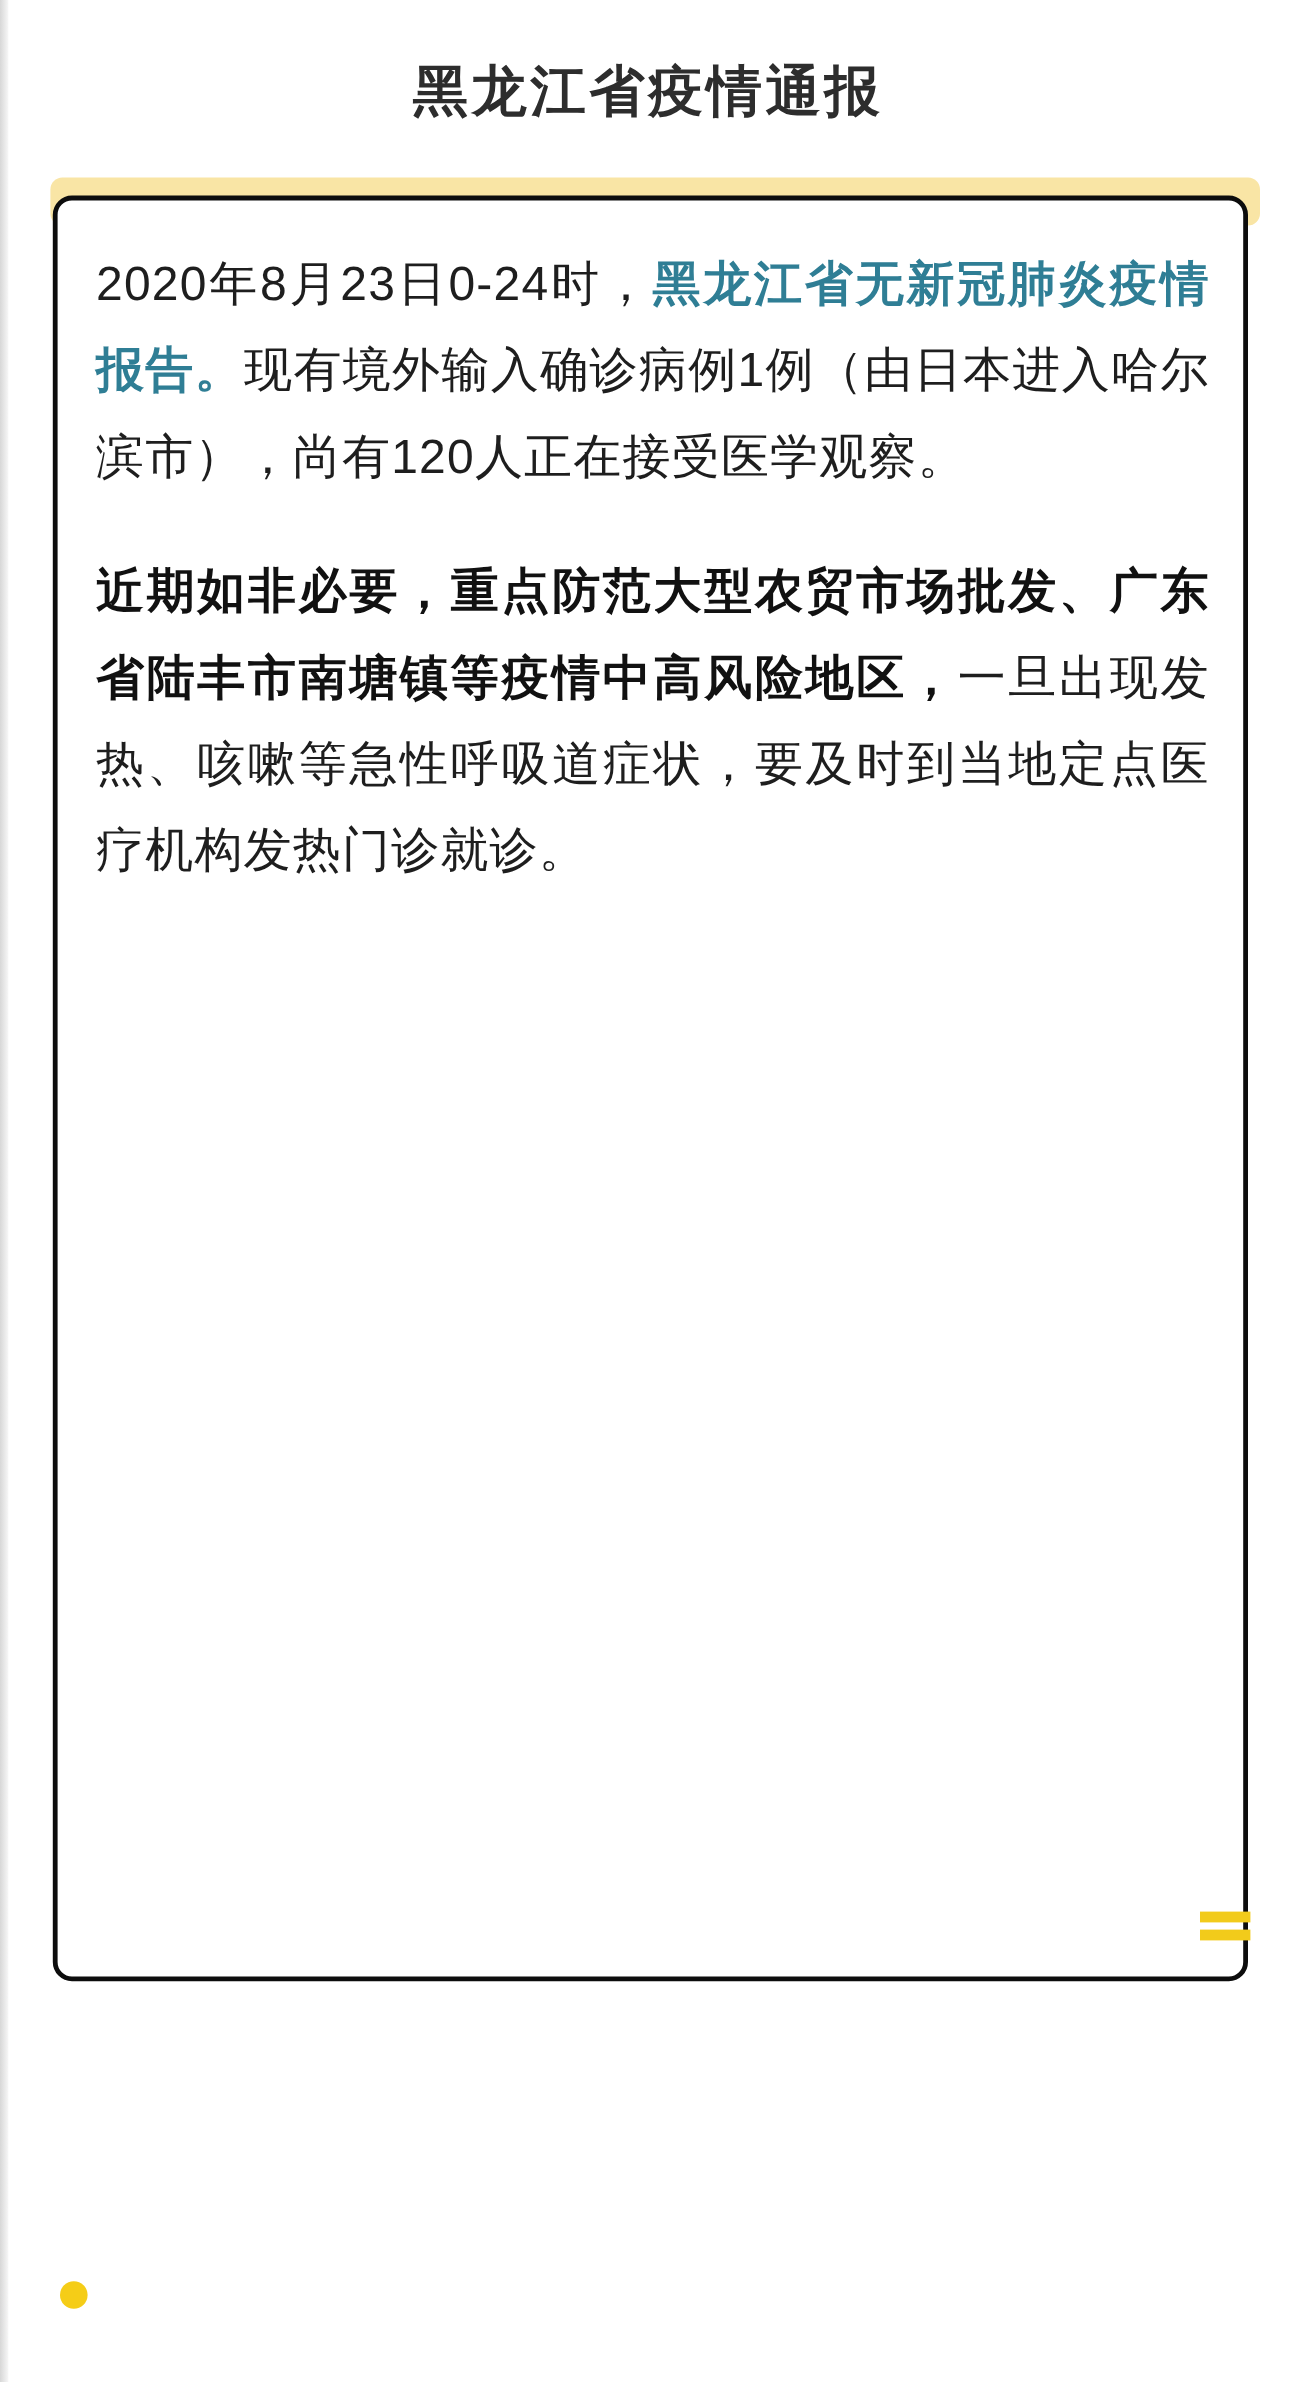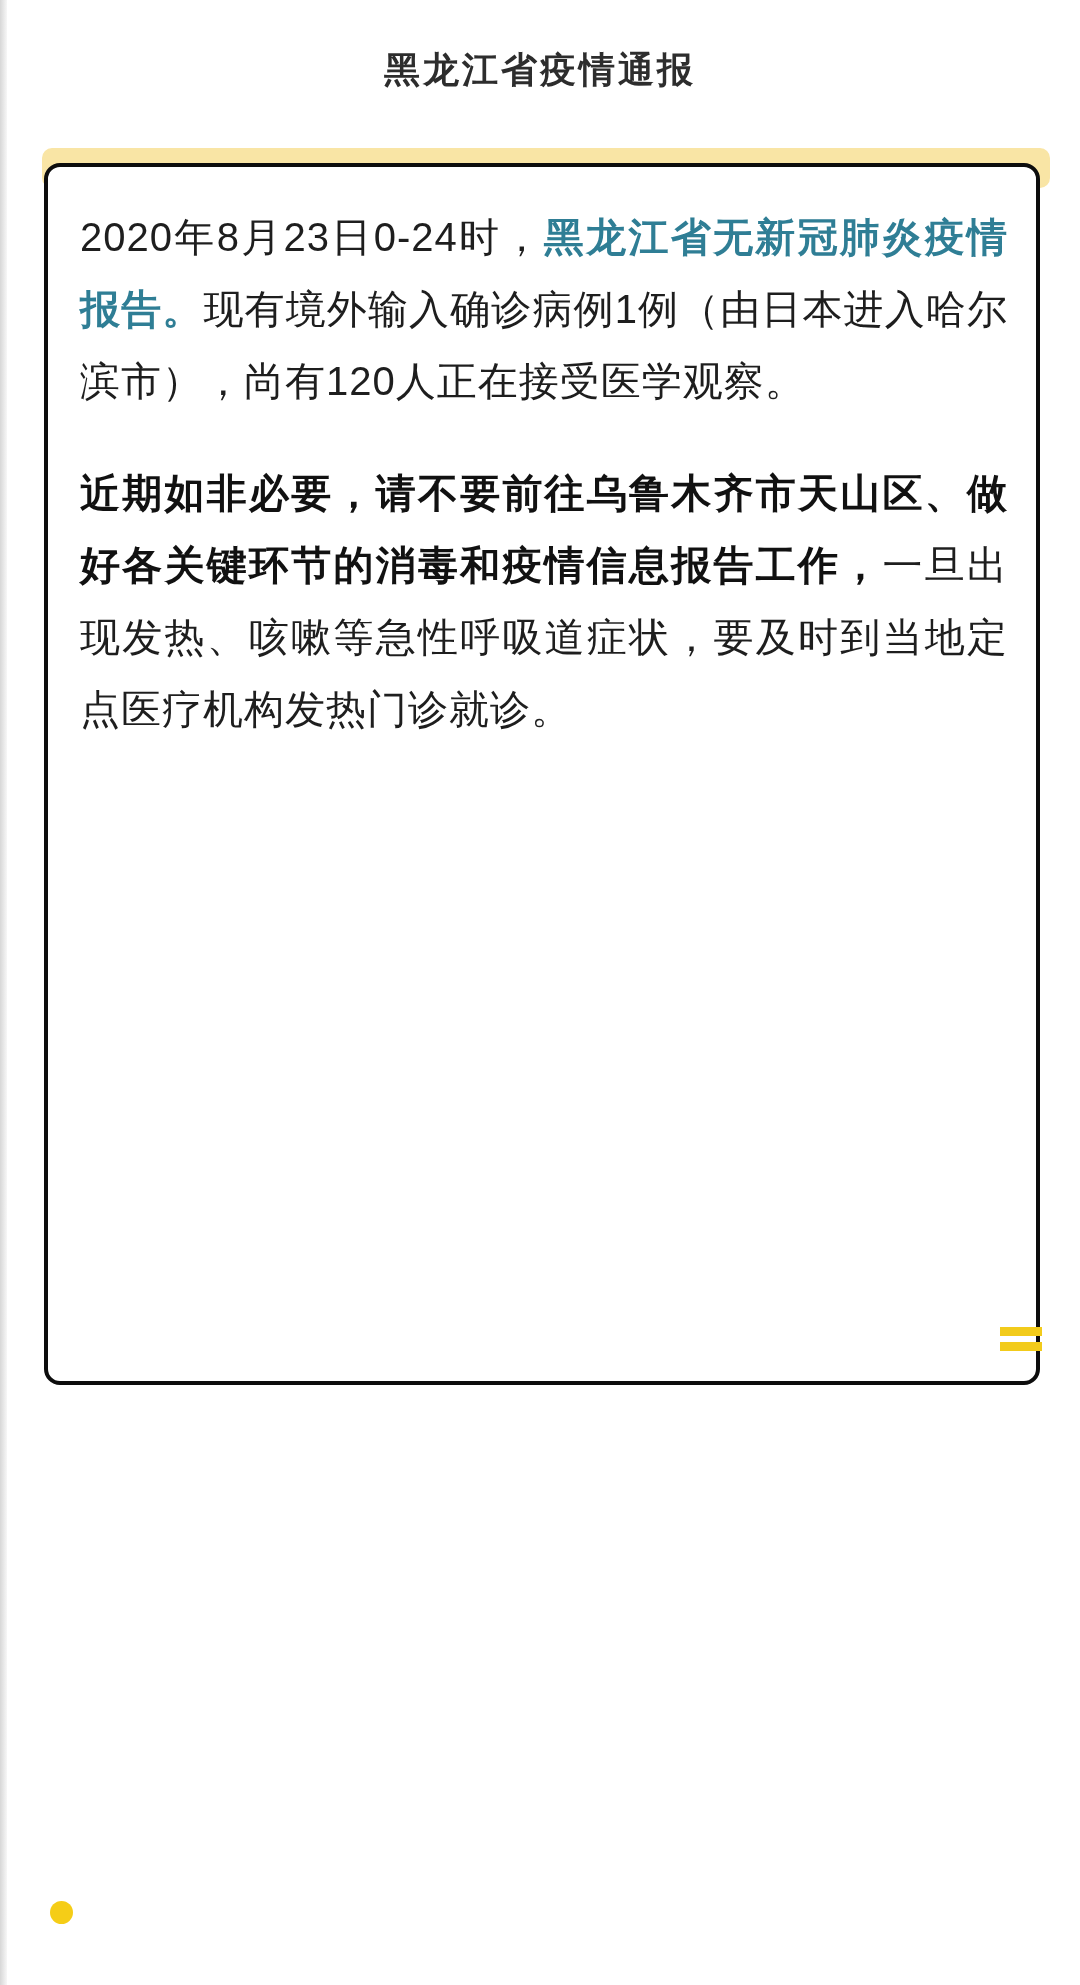--- a/index.html
+++ b/index.html
@@ -21,40 +21,40 @@
     width: 7px; height: 100%;
     background: linear-gradient(to right, #d7d7d7, #f7f7f7);
   }
   .page-title {
     position: absolute;
     top: 46px;
     left: 0;
     width: 100%;
     margin: 0;
     text-align: center;
-    font-size: 36px;
+    font-size: 46px;
     font-weight: 700;
     letter-spacing: 3px;
     color: #2d2d2d;
   }
   .banner {
     position: absolute;
     left: 42px;
     top: 148px;
     width: 1008px;
     height: 40px;
     background: #f9e5a5;
     border-radius: 10px;
   }
   .card {
     position: absolute;
     left: 44px;
     top: 163px;
     width: 996px;
-    height: 1222px;
+    height: 1488px;
     box-sizing: border-box;
     background: #ffffff;
     border: 4px solid #0d0d0d;
     border-radius: 16px;
     padding: 34px 28px 0 32px;
   }
   .card-body p {
     margin: 0 0 40px 0;
     font-size: 40px;
     line-height: 72px;
@@ -95,21 +95,21 @@
 <div class="page">
   <div class="edge-left"></div>
 
   <h1 class="page-title">黑龙江省疫情通报</h1>
 
   <div class="banner"></div>
 
   <div class="card">
     <div class="card-body" id="card-body">
         <p><span class="seg-normal">2020年8月23日0-24时，</span><span class="seg-teal">黑龙江省无新冠肺炎疫情报告。</span><span class="seg-normal">现有境外输入确诊病例1例（由日本进入哈尔滨市），尚有120人正在接受医学观察。</span></p>
-        <p><span class="seg-bold">近期如非必要，请不要前往乌鲁木齐市天山区、做好各关键环节的消毒和疫情信息报告工作，</span><span class="seg-normal">一旦出现发热、咳嗽等急性呼吸道症状，要及时到当地定点医疗机构发热门诊就诊。</span></p>
+        <p><span class="seg-bold">近期如非必要，重点防范大型农贸市场批发、广东省陆丰市南塘镇等疫情中高风险地区，</span><span class="seg-normal">一旦出现发热、咳嗽等急性呼吸道症状，要及时到当地定点医疗机构发热门诊就诊。</span></p>
       </div>
 
     <div class="equals-mark">
       <div class="bar"></div>
       <div class="bar"></div>
     </div>
   </div>
 
   <div class="dot"></div>
 </div>

